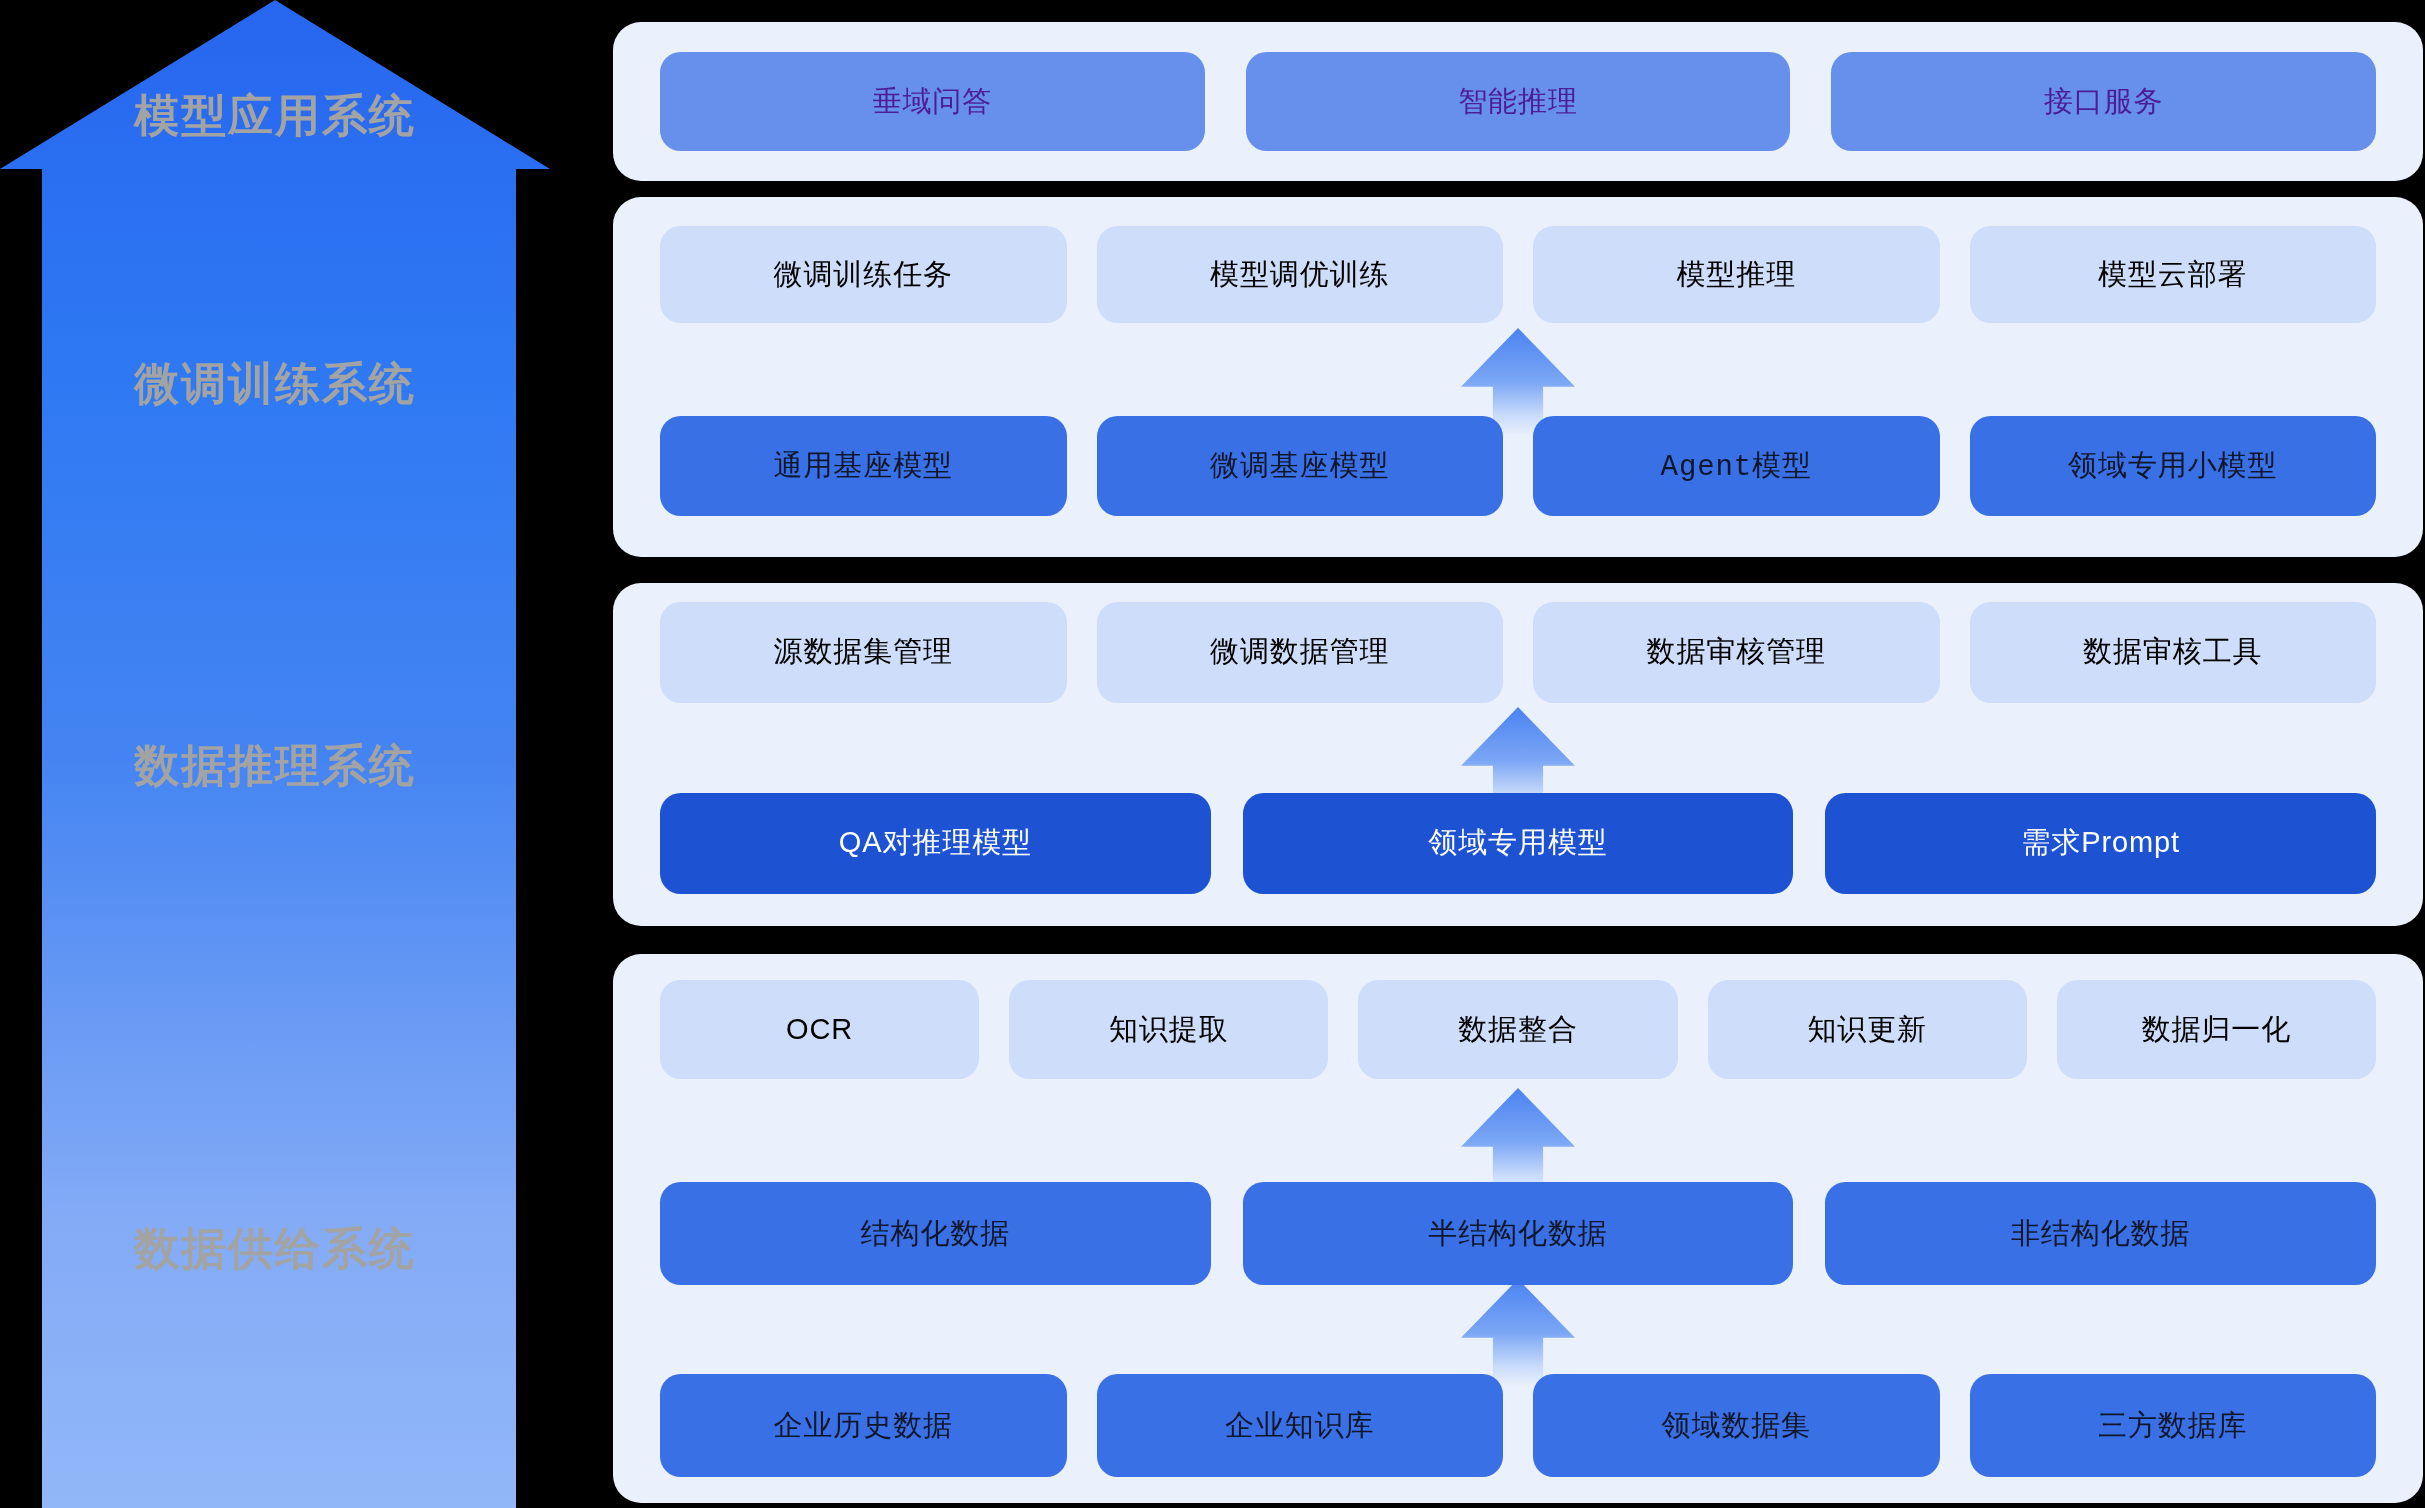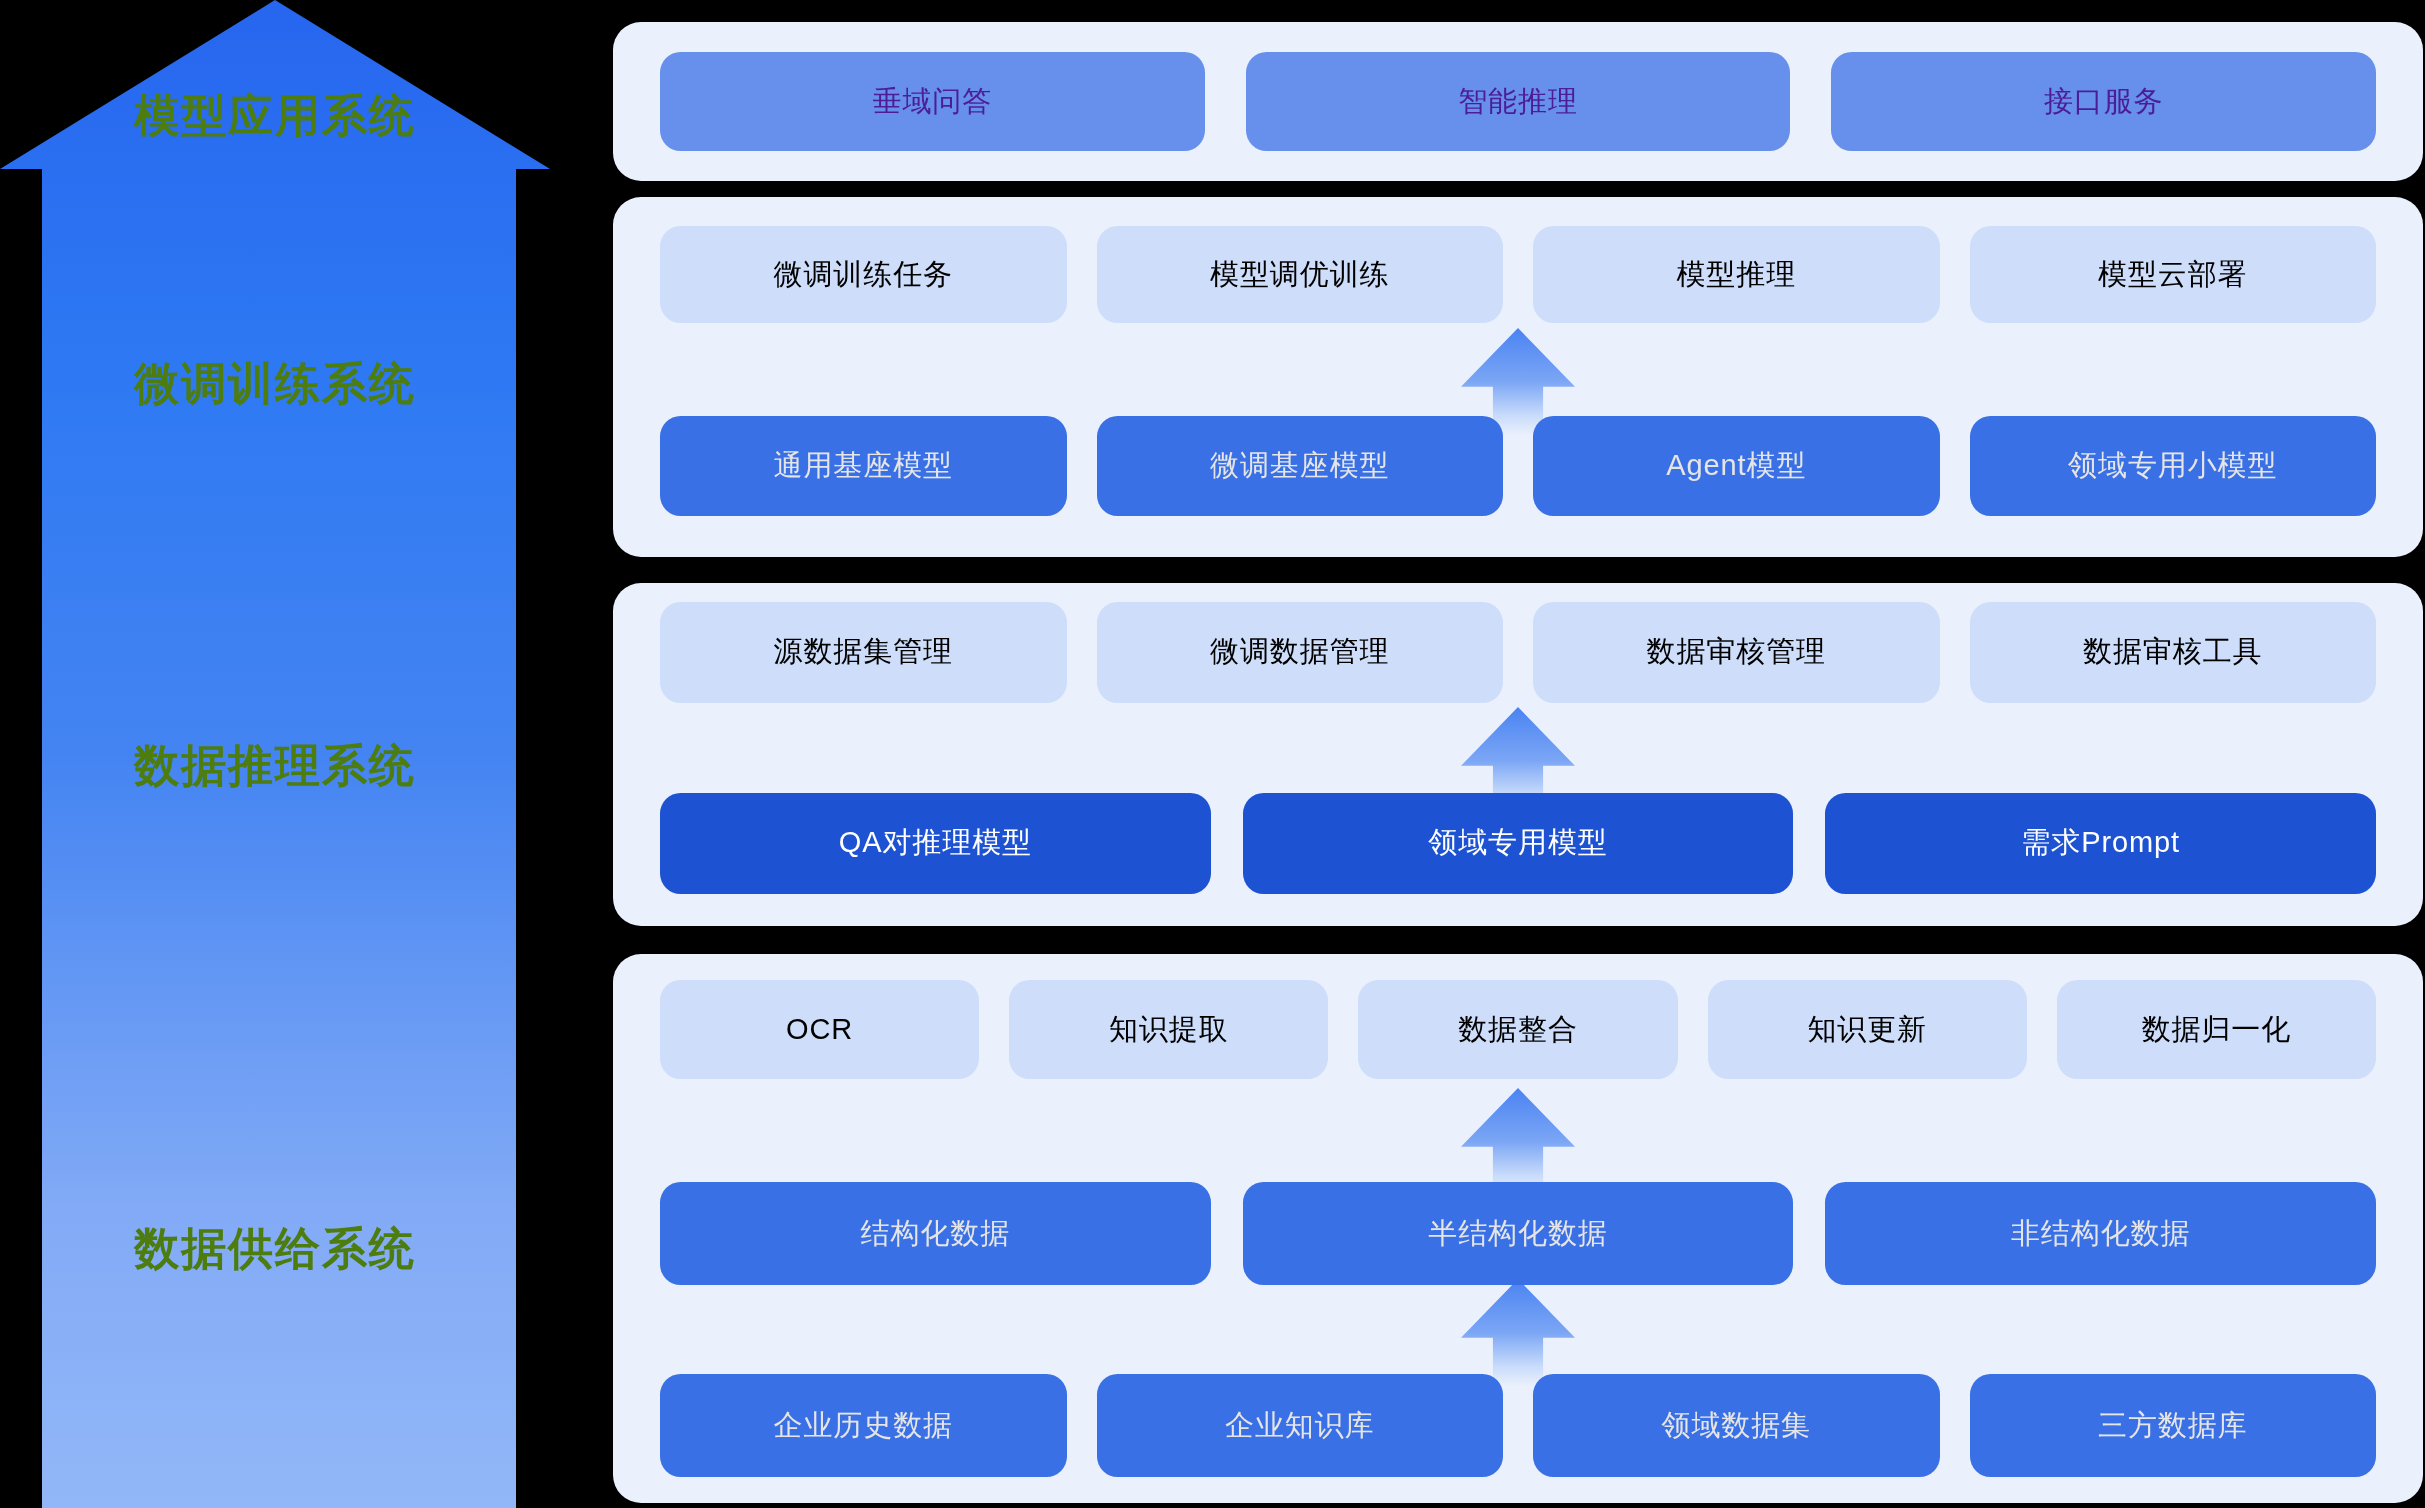--- a/index.html
+++ b/index.html
@@ -14,21 +14,21 @@
   
   .big-arrow{
     position:absolute;left:0;top:0;width:560px;height:1509px;
     background:linear-gradient(180deg,#2766ef 0%,#2e79f3 25%,#4484f2 50%,#82aaf6 80%,#92b7f8 100%);
     clip-path:polygon(275px 0px,550px 169px,516px 169px,516px 1509px,42px 1509px,42px 169px,0px 169px);
   }
   .rail-label{
     position:absolute;left:0;width:550px;
     text-align:center;
     font-size:45px;font-weight:bold;
-    color:#4d7c0f;letter-spacing:1.9px;
+    color:#a3a3a3;letter-spacing:1.9px;
     z-index:3;
   }
 
   
   .panel{
     position:absolute;left:613px;width:1810px;
     background:#eaf0fc;border-radius:28px;
     box-sizing:border-box;
   }
   .p1{top:22.4px;height:159px;display:flex;align-items:center;}
@@ -46,21 +46,21 @@
   .gap-sm{gap:30px;}
   .cell{
     flex:1;
     display:flex;align-items:center;justify-content:center;
     border-radius:20.5px;
     font-size:29px;letter-spacing:0.9px;
     white-space:nowrap;
   }
   .chip .cell{background:#cdddfa;color:#000000;}
   .soft .cell{background:#6790ec;color:#4c1d95;}
-  .mid  .cell{background:#3a70e6;color:#e5e5e5;}
+  .mid  .cell{background:#3a70e6;color:#0f172a;font-family:Liberation Mono, monospace;}
   .deep .cell{background:#1d53d2;color:#ffffff;}
 
   
   .p1 .row{width:100%;} .p1 .cell{height:99px;}
   .p2 .r1{margin-top:29px;}  .p2 .r1 .cell{height:97px;}
   .p2 .r2{margin-top:93px;} .p2 .r2 .cell{height:100px;}
   .p3 .r1{margin-top:18.7px;}  .p3 .r1 .cell{height:101px;}
   .p3 .r2{margin-top:90px;}  .p3 .r2 .cell{height:101px;}
   .p4 .r1{margin-top:26px;}  .p4 .r1 .cell{height:99px;}
   .p4 .r2{margin-top:103px;} .p4 .r2 .cell{height:103px;}

